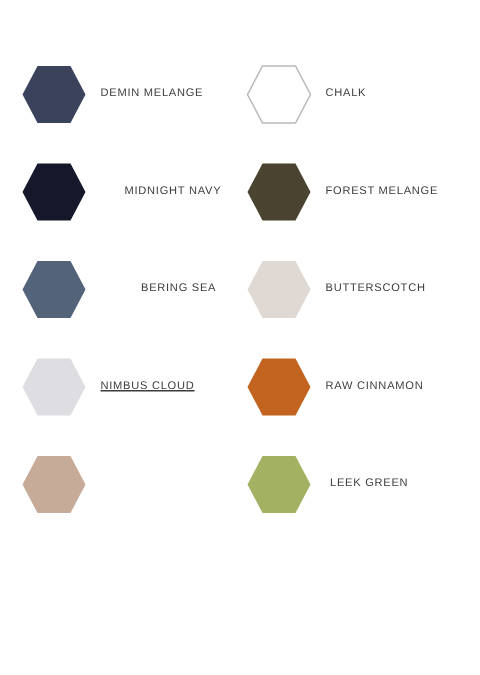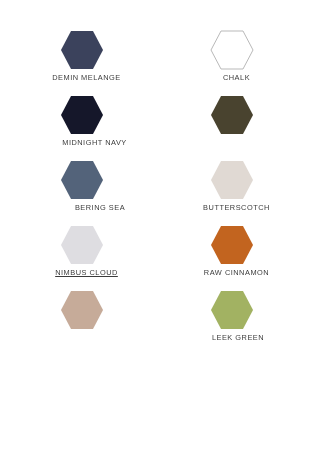--- a/index.html
+++ b/index.html
@@ -24,21 +24,21 @@
   }
 
   .swatch-grid {
     display: grid;
     grid-template-columns: 150px 150px;
     grid-auto-rows: 65px;
   }
 
   .swatch-row-cell {
     display: flex;
-    flex-direction: column;
+    flex-direction: row;
     align-items: center;
     height: 65px;
     padding-left: 14px;
     box-sizing: border-box;
   }
 
   .hex-wrap {
     width: 44px;
     height: 40px;
     flex: 0 0 44px;
@@ -92,20 +92,21 @@
       </span>
       <span class="swatch-label" style="color: rgb(59, 59, 59); padding-left: 16px;">MIDNIGHT NAVY</span>
     </div>
 
     <div class="swatch-row-cell">
       <span class="hex-wrap">
         <svg class="hex" viewBox="0 0 44 40">
           <polygon points="11,1 33,1 43,20 33,39 11,39 1,20" fill="#49432f" stroke="none"></polygon>
         </svg>
       </span>
+      <span class="swatch-label" style="color: rgb(59, 59, 59);">FOREST MELANGE</span>
     </div>
     <div class="swatch-row-cell">
       <span class="hex-wrap">
         <svg class="hex" viewBox="0 0 44 40">
           <polygon points="11,1 33,1 43,20 33,39 11,39 1,20" fill="#53637a" stroke="none"></polygon>
         </svg>
       </span>
       <span class="swatch-label" style="color: rgb(59, 59, 59); margin-left: 36px;">BERING SEA</span>
     </div>
 

